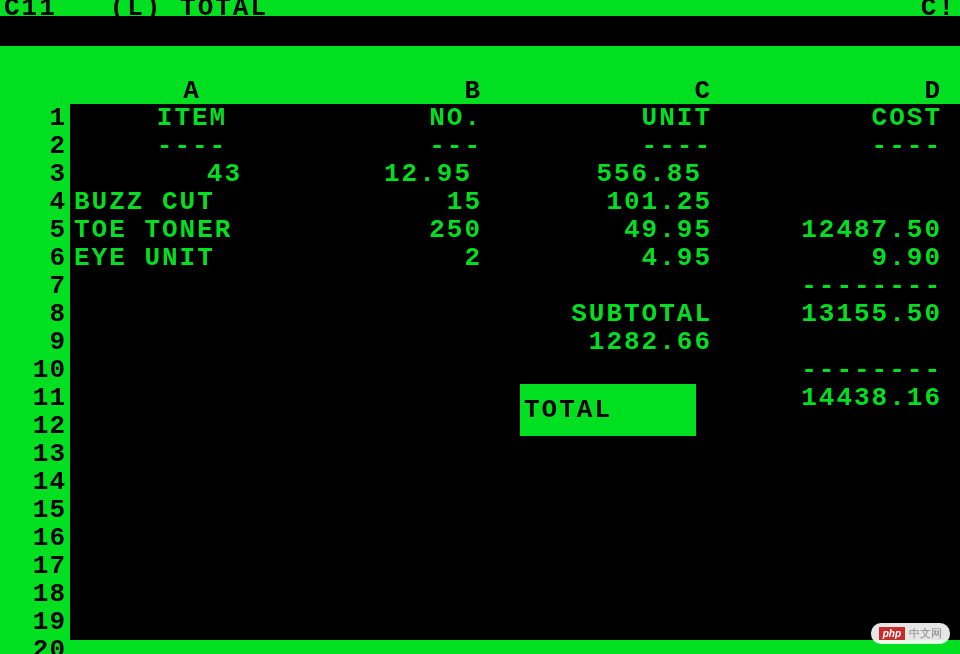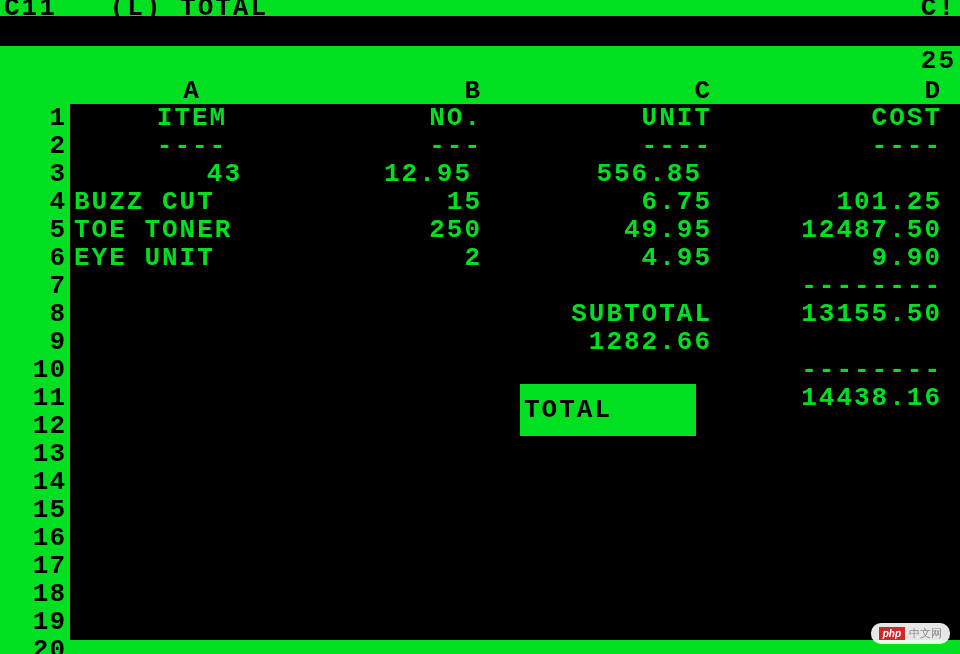--- a/index.html
+++ b/index.html
@@ -29,21 +29,21 @@
     }
     .top-bar-left {
       flex: 1;
     }
     .top-bar-right {
       text-align: right;
     }
     .top-right-value {
       position: absolute;
       right: 4px;
-      top: 46px;
+      top: 20px;
       color: #000;
       font-size: 26px;
       letter-spacing: 2px;
     }
     .black-strip {
       height: 30px;
       background: #000;
       margin-top: 0;
     }
     .main-area {
@@ -189,21 +189,20 @@
 
     <div class="grid-row">
       <div class="cell cell-b">43</div>
       <div class="cell cell-c">12.95</div>
       <div class="cell cell-d">556.85</div>
     </div>
 
     <div class="grid-row">
       <div class="cell cell-a">BUZZ CUT</div>
       <div class="cell cell-b">15</div>
-      <div class="cell cell-c">6.75</div>
       <div class="cell cell-d">101.25</div>
     </div>
 
     <div class="grid-row">
       <div class="cell cell-a">TOE TONER</div>
       <div class="cell cell-b">250</div>
       <div class="cell cell-c">49.95</div>
       <div class="cell cell-d">12487.50</div>
     </div>
 

